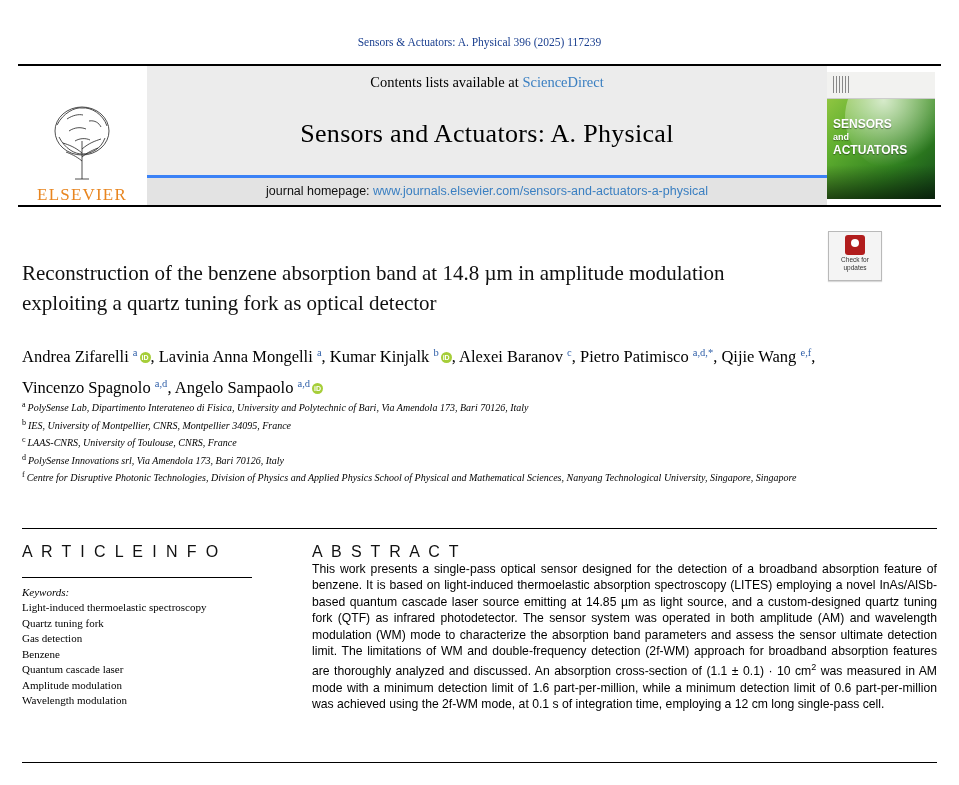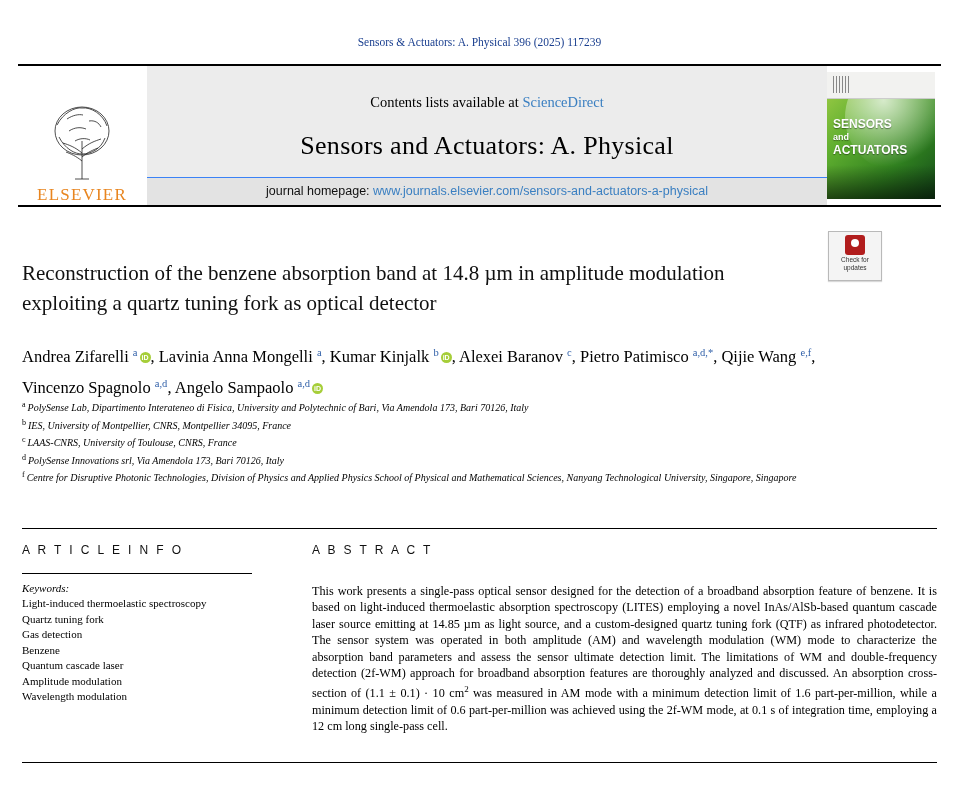--- a/index.html
+++ b/index.html
@@ -74,44 +74,44 @@
     margin-top: 2px;
   }
   .masthead-center {
     flex: 1 1 auto;
     background: #ececec;
     position: relative;
     display: flex;
     flex-direction: column;
     align-items: center;
     justify-content: flex-start;
-    padding-top: 28px;
+    padding-top: 8px;
     box-sizing: border-box;
     border-left: 1px solid #ffffff;
   }
   .contents-line {
     font-size: 14.5px;
     font-family: "Liberation Serif", serif;
   }
   .contents-line .sd-link {
     color: #3a7fc1;
   }
   .journal-title {
     font-size: 26px;
     font-family: "Liberation Serif", serif;
-    margin-top: 20px;
+    margin-top: 28px;
     letter-spacing: 0.3px;
   }
   .homepage-bar {
     position: absolute;
     left: 0;
     bottom: 0;
     width: 100%;
     background: #e3e3e3;
-    border-top: 1px solid #3b82f6;
+    border-top: 3px solid #3b82f6;
     text-align: center;
     font-size: 12.5px;
     padding: 6px 0 7px 0;
     box-sizing: border-box;
     font-family: "Liberation Sans", sans-serif;
   }
   .homepage-bar .hp-label {
     font-family: "Liberation Sans", sans-serif;
     color: #111;
   }
@@ -295,21 +295,21 @@
 
   
   .info-col {
     position: absolute;
     top: 543px;
     left: 22px;
     width: 250px;
   }
   .section-head {
     font-family: "Liberation Sans", sans-serif;
-    font-size: 12px;
+    font-size: 16px;
     letter-spacing: 2.4px;
     color: #111;
   }
   .keyword-rule {
     border-top: 1px solid #000;
     margin: 16px 0 8px 0;
     width: 230px;
   }
   .kw-title {
     font-style: italic;
@@ -322,25 +322,24 @@
     line-height: 15.5px;
     font-family: "Liberation Serif", serif;
   }
   .abstract-col {
     position: absolute;
     top: 543px;
     left: 312px;
     width: 625px;
   }
   .abstract-body {
-    margin-top: 26px;
     font-size: 12.2px;
     line-height: 16.4px;
     text-align: justify;
-    font-family: Liberation Serif, serif;
+    font-family: Liberation Sans, sans-serif;
   }
   .abstract-body sup { font-size: 9px; vertical-align: super; }
 </style>
 </head>
 <body>
 
 <div class="page">
 
   <div class="running-head">Sensors &amp; Actuators: A. Physical 396 (2025) 117239</div>
 

